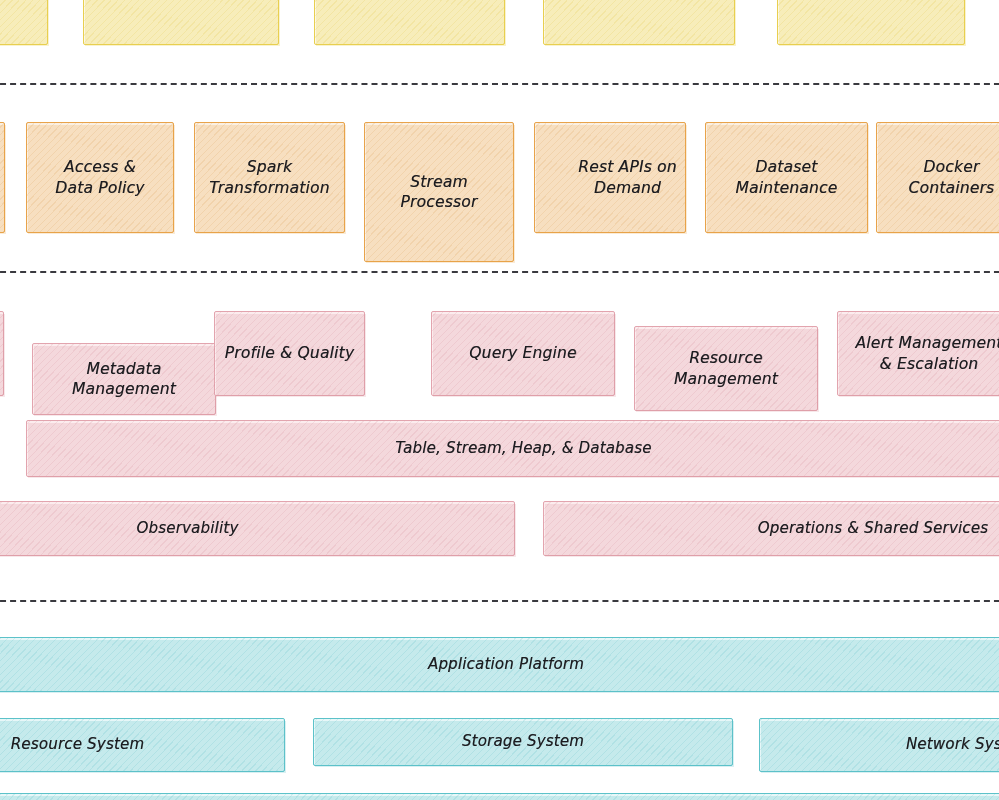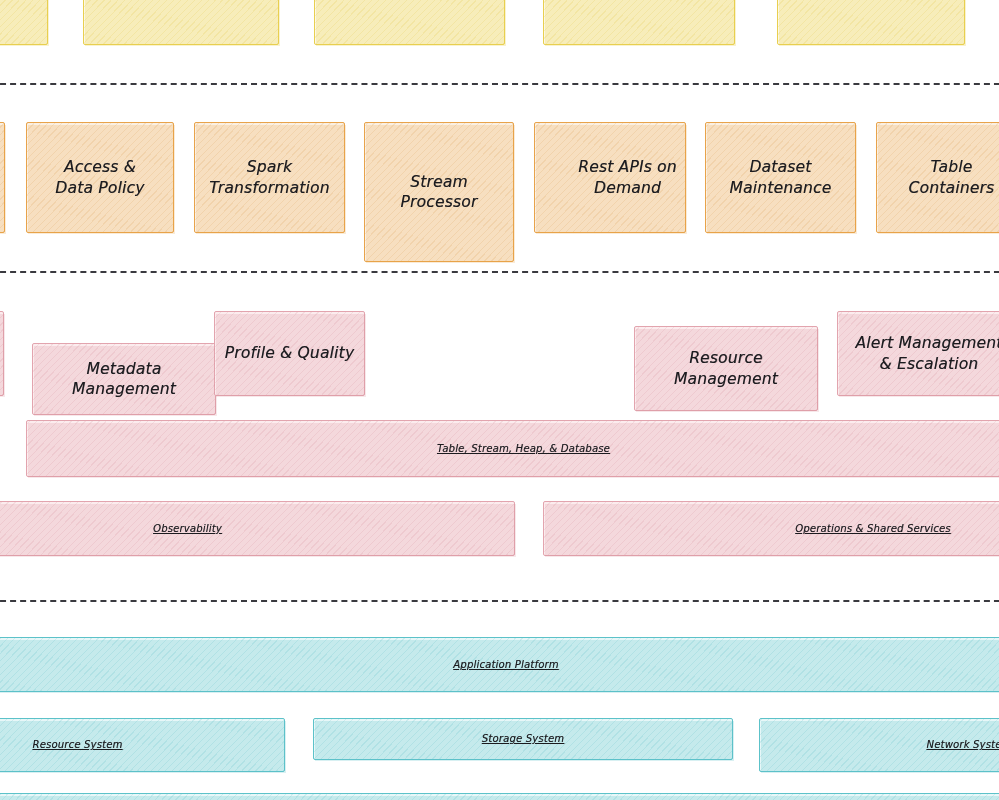--- a/index.html
+++ b/index.html
@@ -130,21 +130,21 @@
 
   
   .divider {
     position: absolute;
     left: -10px;
     width: 1020px;
     height: 0;
     border-top: 2.4px dashed #3a3a3f;
     z-index: 6;
   }
-  .bar .lbl { font-size: 10px; text-decoration: underline; }
+  .bar .lbl { font-size: 15px; }
 </style>
 </head>
 <body>
 
 <div id="canvas">
 
   <div class="node y" style="left:-52px; top:-70px; width:100px; height:115px;">
     <span class="lbl"></span>
   </div>
 
@@ -183,45 +183,48 @@
   <div class="node o" style="left:364px; top:122px; width:150px; height:140px;">
     <span class="lbl">Stream
 Processor</span>
   </div>
 
   <div class="node o" style="left:534px; top:122px; width:152px; height:111px;padding-left:35px;">
     <span class="lbl">Rest APIs on
 Demand</span>
   </div>
 
-  <div class="node o" style="left:705px; top:122px; width:151px; height:111px;align-items:center;">
+  <div class="node o" style="left:705px; top:122px; width:163px; height:111px;align-items:center;">
     <span class="lbl">Dataset
 Maintenance</span>
   </div>
 
   <div class="node o" style="left:876px; top:122px; width:151px; height:111px;">
-    <span class="lbl">Table
+    <span class="lbl">Docker
 Containers</span>
   </div>
 
   <div class="divider" style="top:271px;"></div>
 
   <div class="node p" style="left:-52px; top:311px; width:56px; height:85px;">
     <span class="lbl"></span>
   </div>
 
   <div class="node p" style="left:32px; top:311px; width:184px; height:72px;margin-top:32px;">
     <span class="lbl">Metadata
 Management</span>
   </div>
 
   <div class="node p" style="left:214px; top:311px; width:151px; height:85px;">
     <span class="lbl">Profile &amp; Quality</span>
   </div>
 
+  <div class="node p" style="left:431px; top:311px; width:184px; height:85px;">
+    <span class="lbl">Query Engine</span>
+  </div>
 
   <div class="node p" style="left:634px; top:326px; width:184px; height:85px;">
     <span class="lbl">Resource
 Management</span>
   </div>
 
   <div class="node p" style="left:837px; top:311px; width:184px; height:85px;">
     <span class="lbl">Alert Management
 &amp; Escalation</span>
   </div>
@@ -241,21 +244,21 @@
   <div class="divider" style="top:600px;"></div>
 
   <div class="node c bar" style="left:-24px; top:637px; width:1060px; height:55px;">
     <span class="lbl">Application Platform</span>
   </div>
 
   <div class="node c bar" style="left:-130px; top:718px; width:415px; height:54px;">
     <span class="lbl">Resource System</span>
   </div>
 
-  <div class="node c bar" style="left:313px; top:718px; width:420px; height:42px;">
+  <div class="node c bar" style="left:313px; top:718px; width:420px; height:48px;">
     <span class="lbl">Storage System</span>
   </div>
 
   <div class="node c bar" style="left:759px; top:718px; width:420px; height:54px;">
     <span class="lbl">Network System</span>
   </div>
 
   <div class="node c" style="left:-24px; top:793px; width:1060px; height:40px;">
   </div>
 

